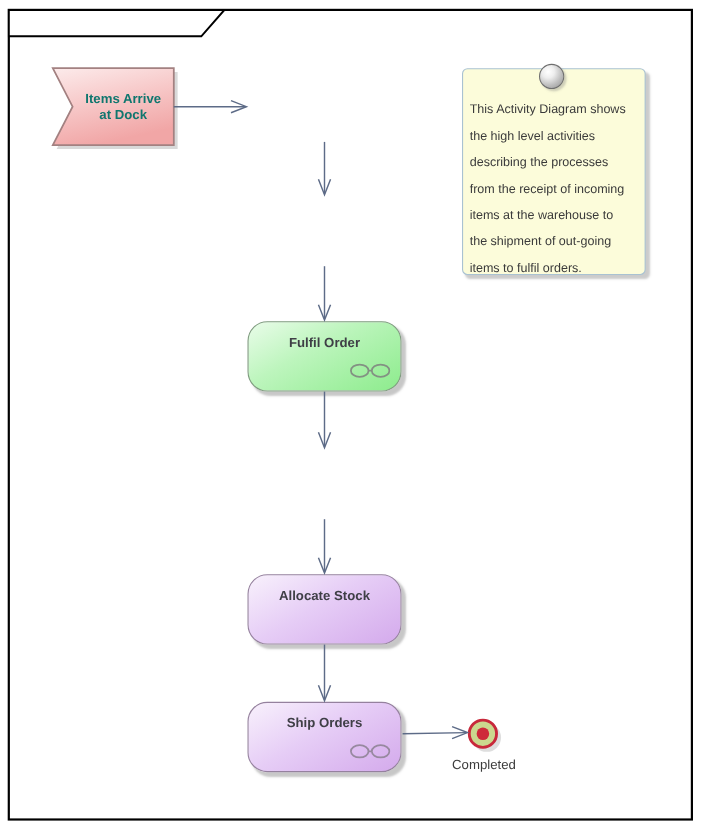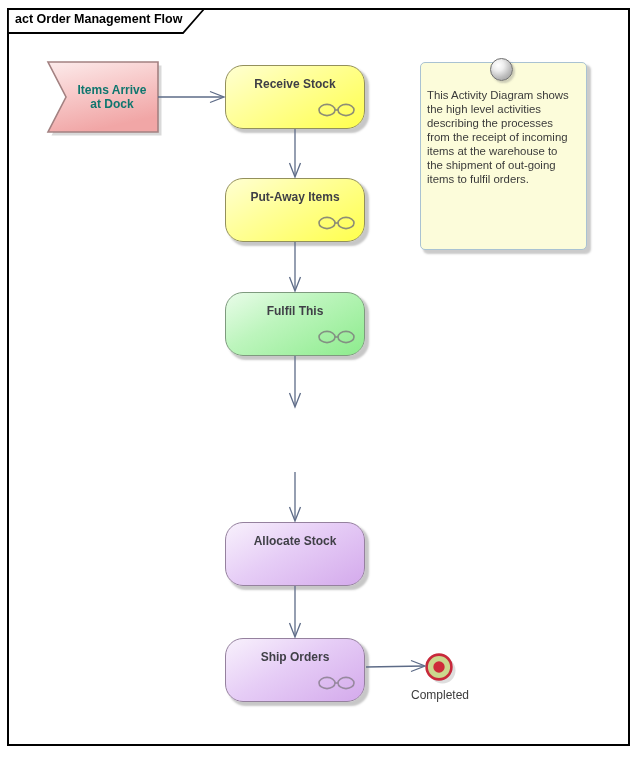--- a/index.html
+++ b/index.html
@@ -39,21 +39,21 @@
     font-size:12px;font-weight:bold;color:#0f766e;white-space:pre-line;
   }
   
   .note{
     position:absolute;left:420px;top:62px;width:167px;height:188px;
     background:#fcfcda;border:1.4px solid #a9c2d2;border-radius:5px;box-sizing:border-box;
     box-shadow:3.5px 3.5px 2px rgba(140,140,140,0.45);
   }
   .note-text{
     padding:25px 5px 6px 6px;
-    font-size:11.4px;line-height:14px;color:#3a3a3a;white-space:pre-line;
+    font-size:11.4px;line-height:24px;color:#3a3a3a;white-space:pre-line;
   }
   .note-pin{
     position:absolute;left:490px;top:58px;width:23px;height:23px;border-radius:50%;
     background:radial-gradient(circle at 35% 30%,#ffffff 0%,#eeeeee 28%,#bdbdbd 62%,#8f8f8f 100%);
     border:1px solid #6f6f6f;box-sizing:border-box;
     box-shadow:2px 2px 2px rgba(120,120,120,0.35);
   }
   
   .final-node{position:absolute;left:422px;top:650px;width:38px;height:38px;}
   .final-label{
@@ -66,21 +66,20 @@
 </style>
 </head>
 <body>
 
 <div id="canvas">
 
   <div class="frame"></div>
   <svg class="frame-tab" viewBox="0 0 200 27" width="200" height="27">
     <polygon points="1,1 197,1 176,25 1,25" fill="#ffffff" stroke="#000000" stroke-width="1.8"></polygon>
   </svg>
-  <div class="frame-title">act Order Management Flow</div>
 
   <div class="note">
     <div class="note-text">This Activity Diagram shows
 the high level activities
 describing the processes
 from the receipt of incoming
 items at the warehouse to
 the shipment of out-going
 items to fulfil orders.</div>
   </div>
@@ -95,40 +94,24 @@
           <stop offset="1" stop-color="#f1a6a6"></stop>
         </linearGradient>
       </defs>
       <path d="M7.5,7.5 H117.5 V77.5 H7.5 L25.5,42.5 Z" fill="#b9b9b9" opacity="0.55"></path>
       <path d="M4,4 H114 V74 H4 L22,39 Z" fill="url(#pinkGrad)" stroke="#a38181" stroke-width="1.6"></path>
     </svg>
   </div>
   <div class="flag-label">Items Arrive
 at Dock</div>
 
-  <div class="activity yellow" style="top:65px">
-    <div class="activity-label">Receive Stock</div>
-    <svg class="composite" width="37" height="14" viewBox="0 0 37 14">
-      <ellipse cx="9" cy="7" rx="8" ry="5.6" fill="none" stroke="#8d8d76" stroke-width="1.6"></ellipse>
-      <ellipse cx="28" cy="7" rx="8" ry="5.6" fill="none" stroke="#8d8d76" stroke-width="1.6"></ellipse>
-      <line x1="17" y1="7" x2="20" y2="7" stroke="#8d8d76" stroke-width="1.6"></line>
-    </svg>
-  </div>
 
-  <div class="activity yellow" style="top:178px">
-    <div class="activity-label">Put-Away Items</div>
-    <svg class="composite" width="37" height="14" viewBox="0 0 37 14">
-      <ellipse cx="9" cy="7" rx="8" ry="5.6" fill="none" stroke="#8d8d76" stroke-width="1.6"></ellipse>
-      <ellipse cx="28" cy="7" rx="8" ry="5.6" fill="none" stroke="#8d8d76" stroke-width="1.6"></ellipse>
-      <line x1="17" y1="7" x2="20" y2="7" stroke="#8d8d76" stroke-width="1.6"></line>
-    </svg>
-  </div>
 
   <div class="activity green" style="top:292px">
-    <div class="activity-label">Fulfil This</div>
+    <div class="activity-label">Fulfil Order</div>
     <svg class="composite" width="37" height="14" viewBox="0 0 37 14">
       <ellipse cx="9" cy="7" rx="8" ry="5.6" fill="none" stroke="#839183" stroke-width="1.6"></ellipse>
       <ellipse cx="28" cy="7" rx="8" ry="5.6" fill="none" stroke="#839183" stroke-width="1.6"></ellipse>
       <line x1="17" y1="7" x2="20" y2="7" stroke="#839183" stroke-width="1.6"></line>
     </svg>
   </div>
 
 
   <div class="activity purple" style="top:638px">
     <div class="activity-label">Ship Orders</div>

